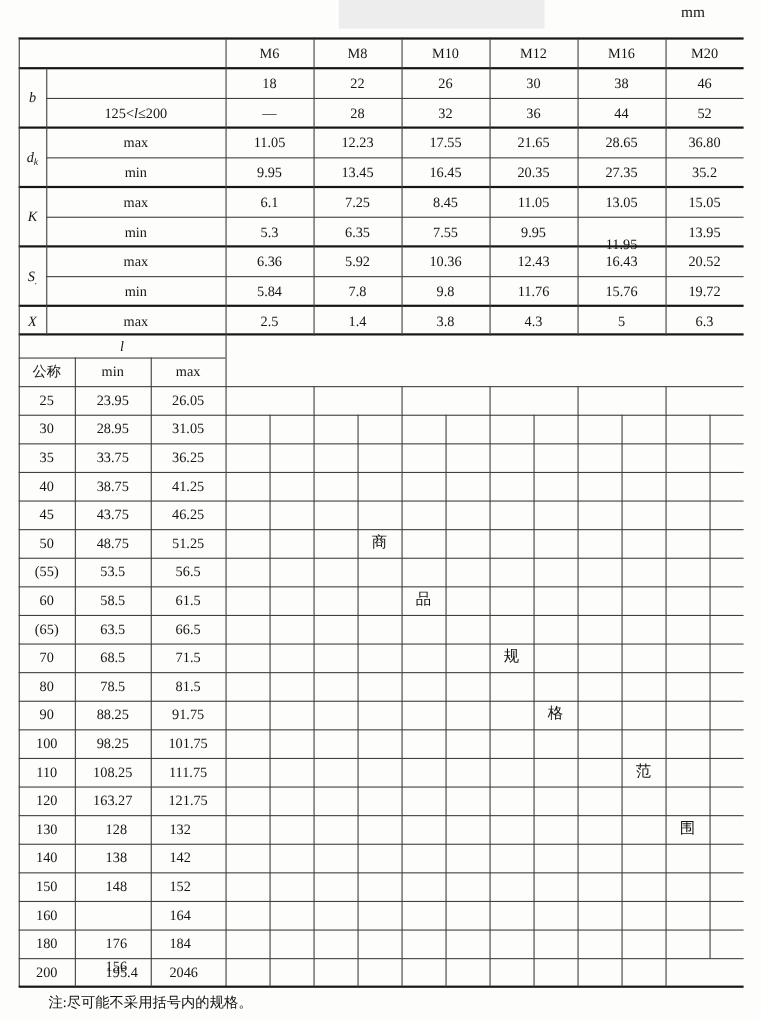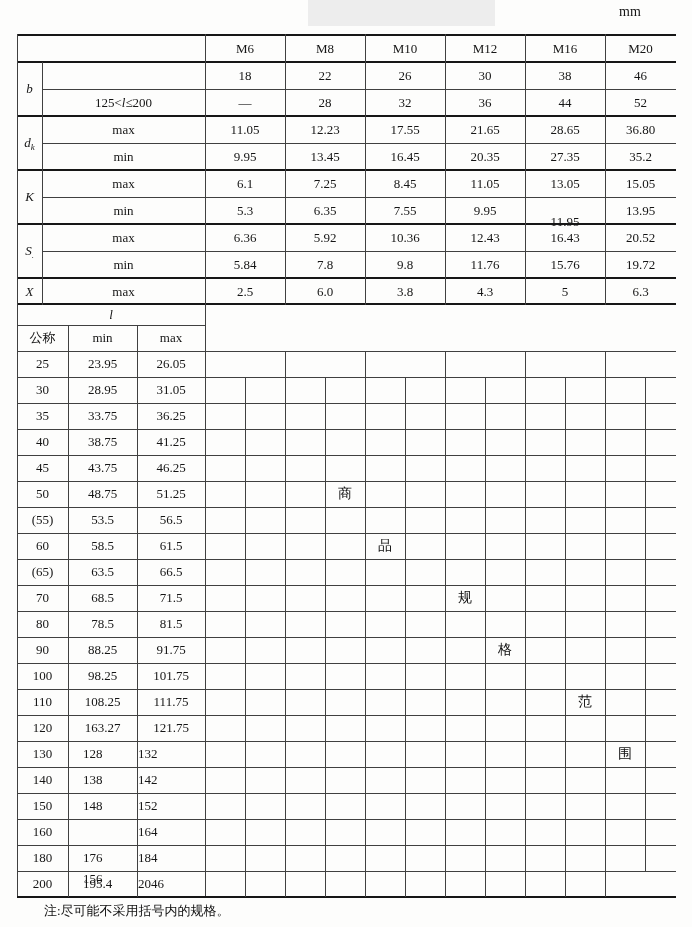--- a/index.html
+++ b/index.html
@@ -13,22 +13,22 @@
   .t { position: absolute; font-size: 13px; text-align: center; white-space: nowrap; color:#151515; }
   .c27 { height: 27px; line-height: 27px; }
   .c26 { height: 26px; line-height: 26px; }
   .c54 { height: 54px; line-height: 54px; }
   .w80 { width: 80px; } .w71 { width: 71px; }
   .w51 { width: 51px; } .w69 { width: 69px; } .w68 { width: 68px; }
   .var { font-style: italic; }
   sub { font-size: 9px; vertical-align: -3px; }
   .ln  { position: absolute; background: #404040; }
   .ln2 { position: absolute; background: #161616; }
-  .la2 { text-align: left; padding-left: 15px; }
-  .la3 { text-align: left; padding-left: 1px; }
+  .la2 { text-align: left; padding-left: 15px; margin-left: 13px; }
+  .la3 { text-align: left; padding-left: 17px; }
   .rc { position: absolute; width: 40px; height: 26px; line-height: 26px; text-align: center; font-size: 14px; color:#111; }
   .unit { position: absolute; font-size: 14px; }
   .note { position: absolute; font-size: 13px; color:#111; }
   .shadow { position: absolute; background: #ededed; }
 </style>
 </head>
 <body>
 
 <div class="page">
 
@@ -160,21 +160,21 @@
   <div class="t c27 w80" style="left:205px;top:251px">5.84</div>
   <div class="t c27 w80" style="left:285px;top:251px">7.8</div>
   <div class="t c27 w80" style="left:365px;top:251px">9.8</div>
   <div class="t c27 w80" style="left:445px;top:251px">11.76</div>
   <div class="t c27 w80" style="left:525px;top:251px">15.76</div>
   <div class="t c27 w71" style="left:605px;top:251px">19.72</div>
 
   <div class="t var c27" style="left:17px;top:278px;width:25px"><span>X</span><sub></sub></div>
   <div class="t c27" style="left:42px;top:278px;width:163px">max</div>
   <div class="t c27 w80" style="left:205px;top:278px">2.5</div>
-  <div class="t c27 w80" style="left:285px;top:278px">6.0</div>
+  <div class="t c27 w80" style="left:285px;top:278px">1.4</div>
   <div class="t c27 w80" style="left:365px;top:278px">3.8</div>
   <div class="t c27 w80" style="left:445px;top:278px">4.3</div>
   <div class="t c27 w80" style="left:525px;top:278px">5</div>
   <div class="t c27 w71" style="left:605px;top:278px">6.3</div>
 
   <div class="t var" style="left:17px;top:305px;width:188px;height:20px;line-height:20px">l</div>
   <div class="t c26 w51" style="left:17px;top:325px">公称</div>
   <div class="t c26 w69" style="left:68px;top:325px">min</div>
   <div class="t c26 w68" style="left:137px;top:325px">max</div>
 

